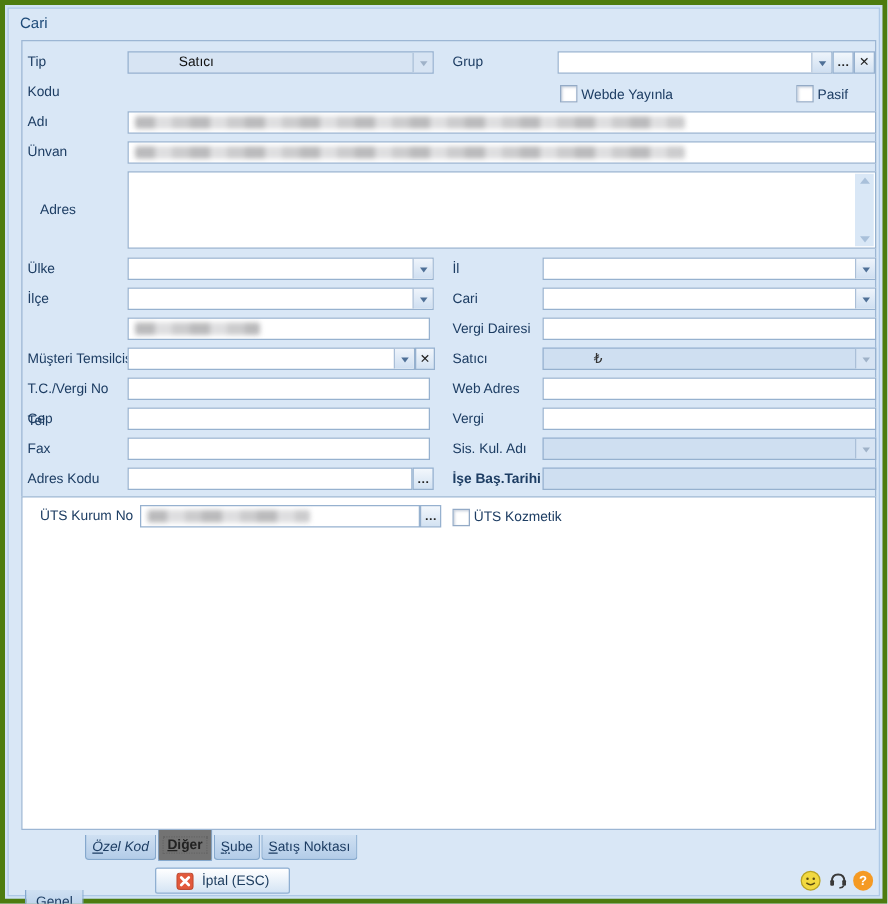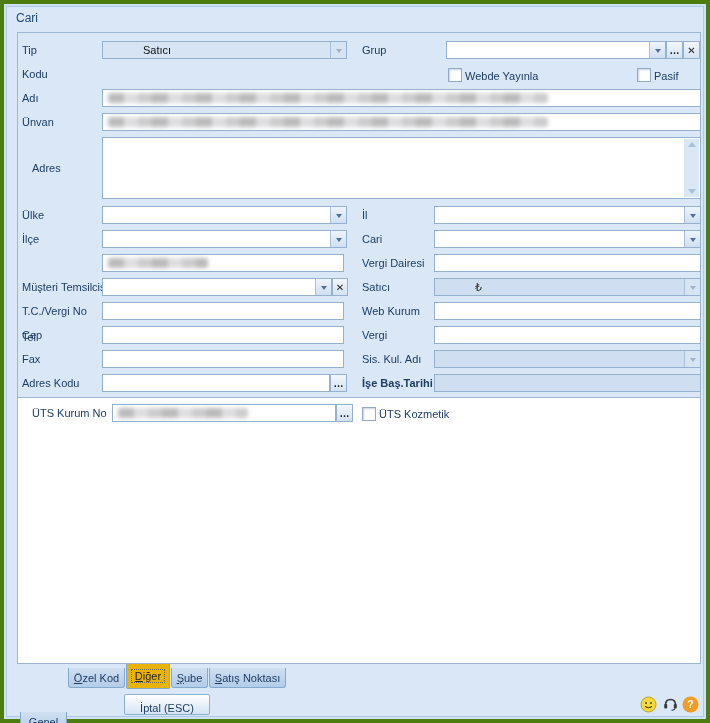--- a/index.html
+++ b/index.html
@@ -63,22 +63,23 @@
   .varr.up{border-bottom:5px solid #a9c0da;border-top:none;}
   .varr.down{border-top:5px solid #a9c0da;border-bottom:none;}
   .tab{
     position:absolute;top:664px;height:20px;box-sizing:border-box;
     background:linear-gradient(#cfe0f2,#b3cce8);
     border:1px solid #85a8cd;border-top:none;border-radius:0 0 3px 3px;
     display:flex;align-items:center;justify-content:center;
     font-size:11px;color:#1d3d63;cursor:default;
   }
   .tab.active{
-    top:660px;height:25px;background:#eab308;z-index:5;color:#222;
+    top:660px;height:25px;background:#737373;z-index:5;color:#222;
     border-radius:0 0 2px 2px;
+    font-weight:bold;
   }
   .tab.active .focus-rect{border:1px dotted #666;padding:0 3px;}
   .wbtn{
     position:absolute;top:690px;height:21px;box-sizing:border-box;
     background:linear-gradient(#ffffff,#d4e4f4);
     border:1px solid #8fafd1;border-radius:2px;
     display:flex;align-items:center;justify-content:center;gap:7px;
     font-size:11px;color:#1a3a5c;cursor:default;
   }
   .ficon{position:absolute;top:692px;width:17px;height:17px;}
@@ -186,21 +187,21 @@
     <span style="font-family:'DejaVu Sans',sans-serif;">₺</span>
     <span class="cbtn flat">
         <span class="tri dis"></span>
       </span>
   </div>
 
   <div class="lbl" style="left:18px;top:308px;margin-top:16px;">Tel</div>
   <div class="fld" style="left:98px;top:298px;width:242px;">
     <span></span>
   </div>
-  <div class="lbl" style="left:358px;top:298px;">Web Kurum</div>
+  <div class="lbl" style="left:358px;top:298px;">Web Adres</div>
   <div class="fld" style="left:430px;top:298px;width:267px;">
     <span></span>
   </div>
 
   <div class="lbl" style="left:18px;top:322px;">Cep</div>
   <div class="fld" style="left:98px;top:322px;width:242px;">
     <span></span>
   </div>
   <div class="lbl" style="left:358px;top:322px;">Vergi</div>
   <div class="fld" style="left:430px;top:322px;width:267px;">
@@ -234,34 +235,34 @@
   <div class="fld" style="left:108px;top:400px;width:224px;z-index:3;">
     <span class="redact" style="width:130px;"></span>
   </div>
   <div class="sq-btn" style="left:332px;top:400px;z-index:3;">…</div>
   <div class="cb" style="left:358px;top:403px;z-index:3;"></div>
   <div class="lbl" style="left:375px;top:401px;z-index:3;">ÜTS Kozmetik</div>
 
   <div class="tab" style="left:16px;width:47px;margin-top:44px;">
     <span><u>G</u>enel</span>
   </div>
-  <div class="tab" style="left:64px;width:57px;">
+  <div class="tab" style="left:64px;width:57px;font-style:italic;">
     <span><u>Ö</u>zel Kod</span>
   </div>
   <div class="tab active" style="left:122px;width:44px;">
     <span class="focus-rect"><u>D</u>iğer</span>
   </div>
   <div class="tab" style="left:167px;width:37px;">
     <span><u>Ş</u>ube</span>
   </div>
   <div class="tab" style="left:205px;width:77px;">
     <span><u>S</u>atış Noktası</span>
   </div>
 
-  <div class="wbtn" style="left:120px;width:86px;flex-direction:column;">
+  <div class="wbtn" style="left:120px;width:108px;">
     <svg width="14" height="14" viewBox="0 0 14 14">
       <rect x="0.5" y="0.5" width="13" height="13" rx="2" fill="#e2593c" stroke="#b8432a" stroke-width="0.8"></rect>
       <path d="M4 4 L10 10 M10 4 L4 10" stroke="#fff" stroke-width="2.2" stroke-linecap="round"></path>
     </svg>
     <span>İptal (ESC)</span>
   </div>
 
   <svg class="ficon" style="left:636px;" viewBox="0 0 17 17">
     <circle cx="8.5" cy="8.5" r="7.5" fill="#f2d93f" stroke="#b9a424" stroke-width="1"></circle>
     <circle cx="6" cy="7" r="1" fill="#5c4d12"></circle>

